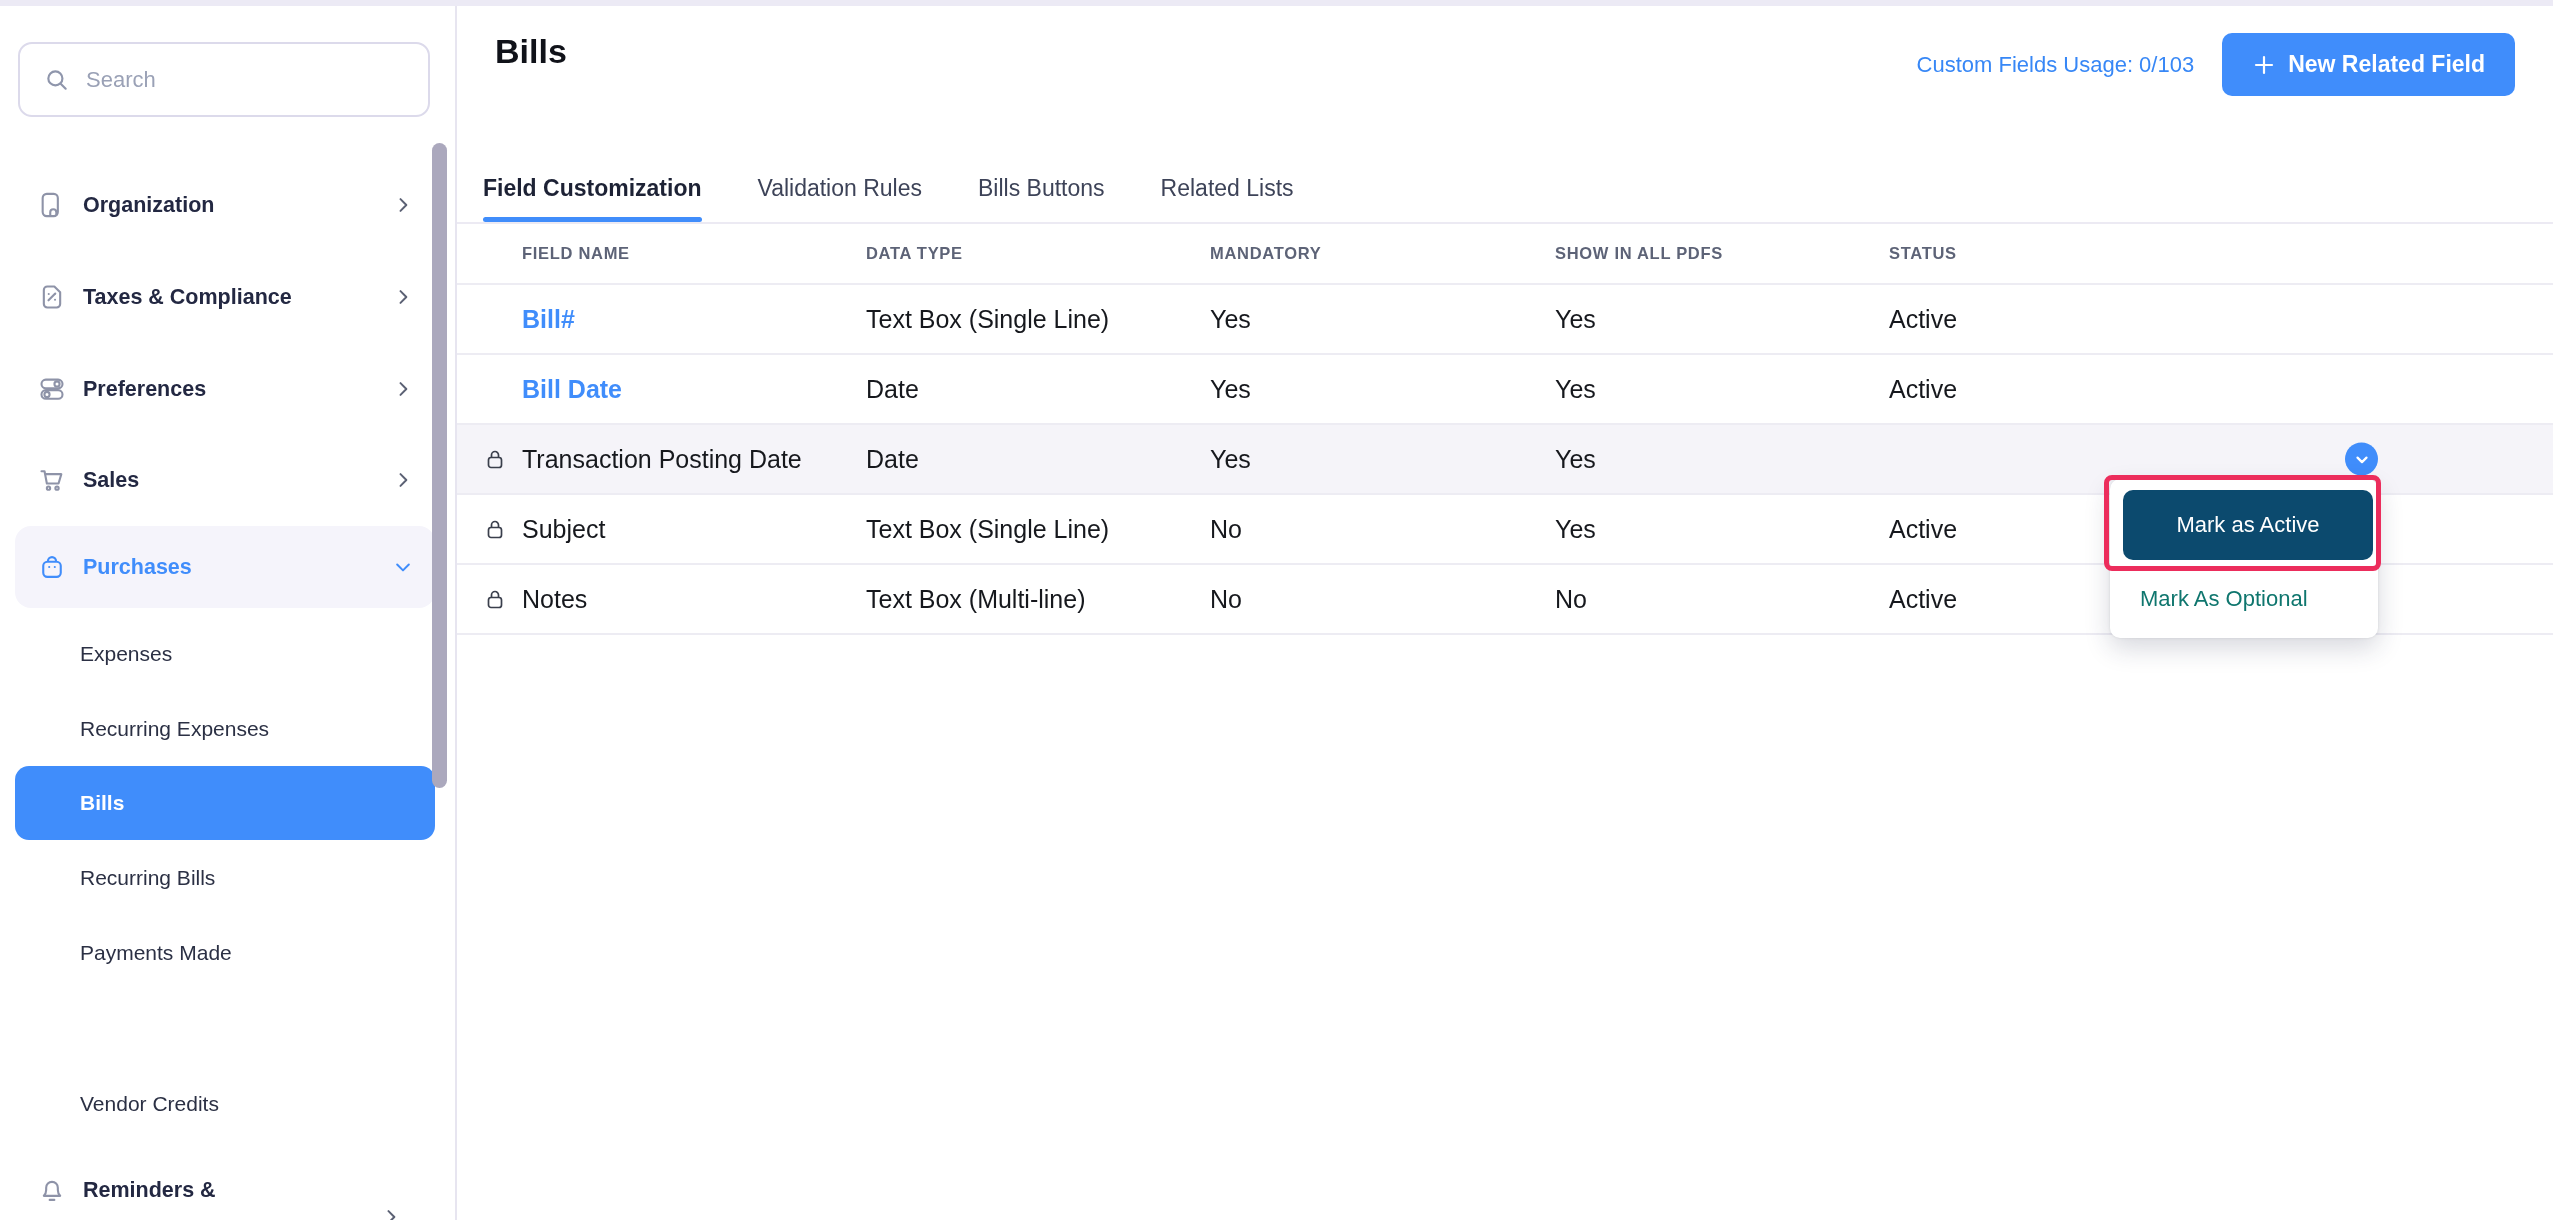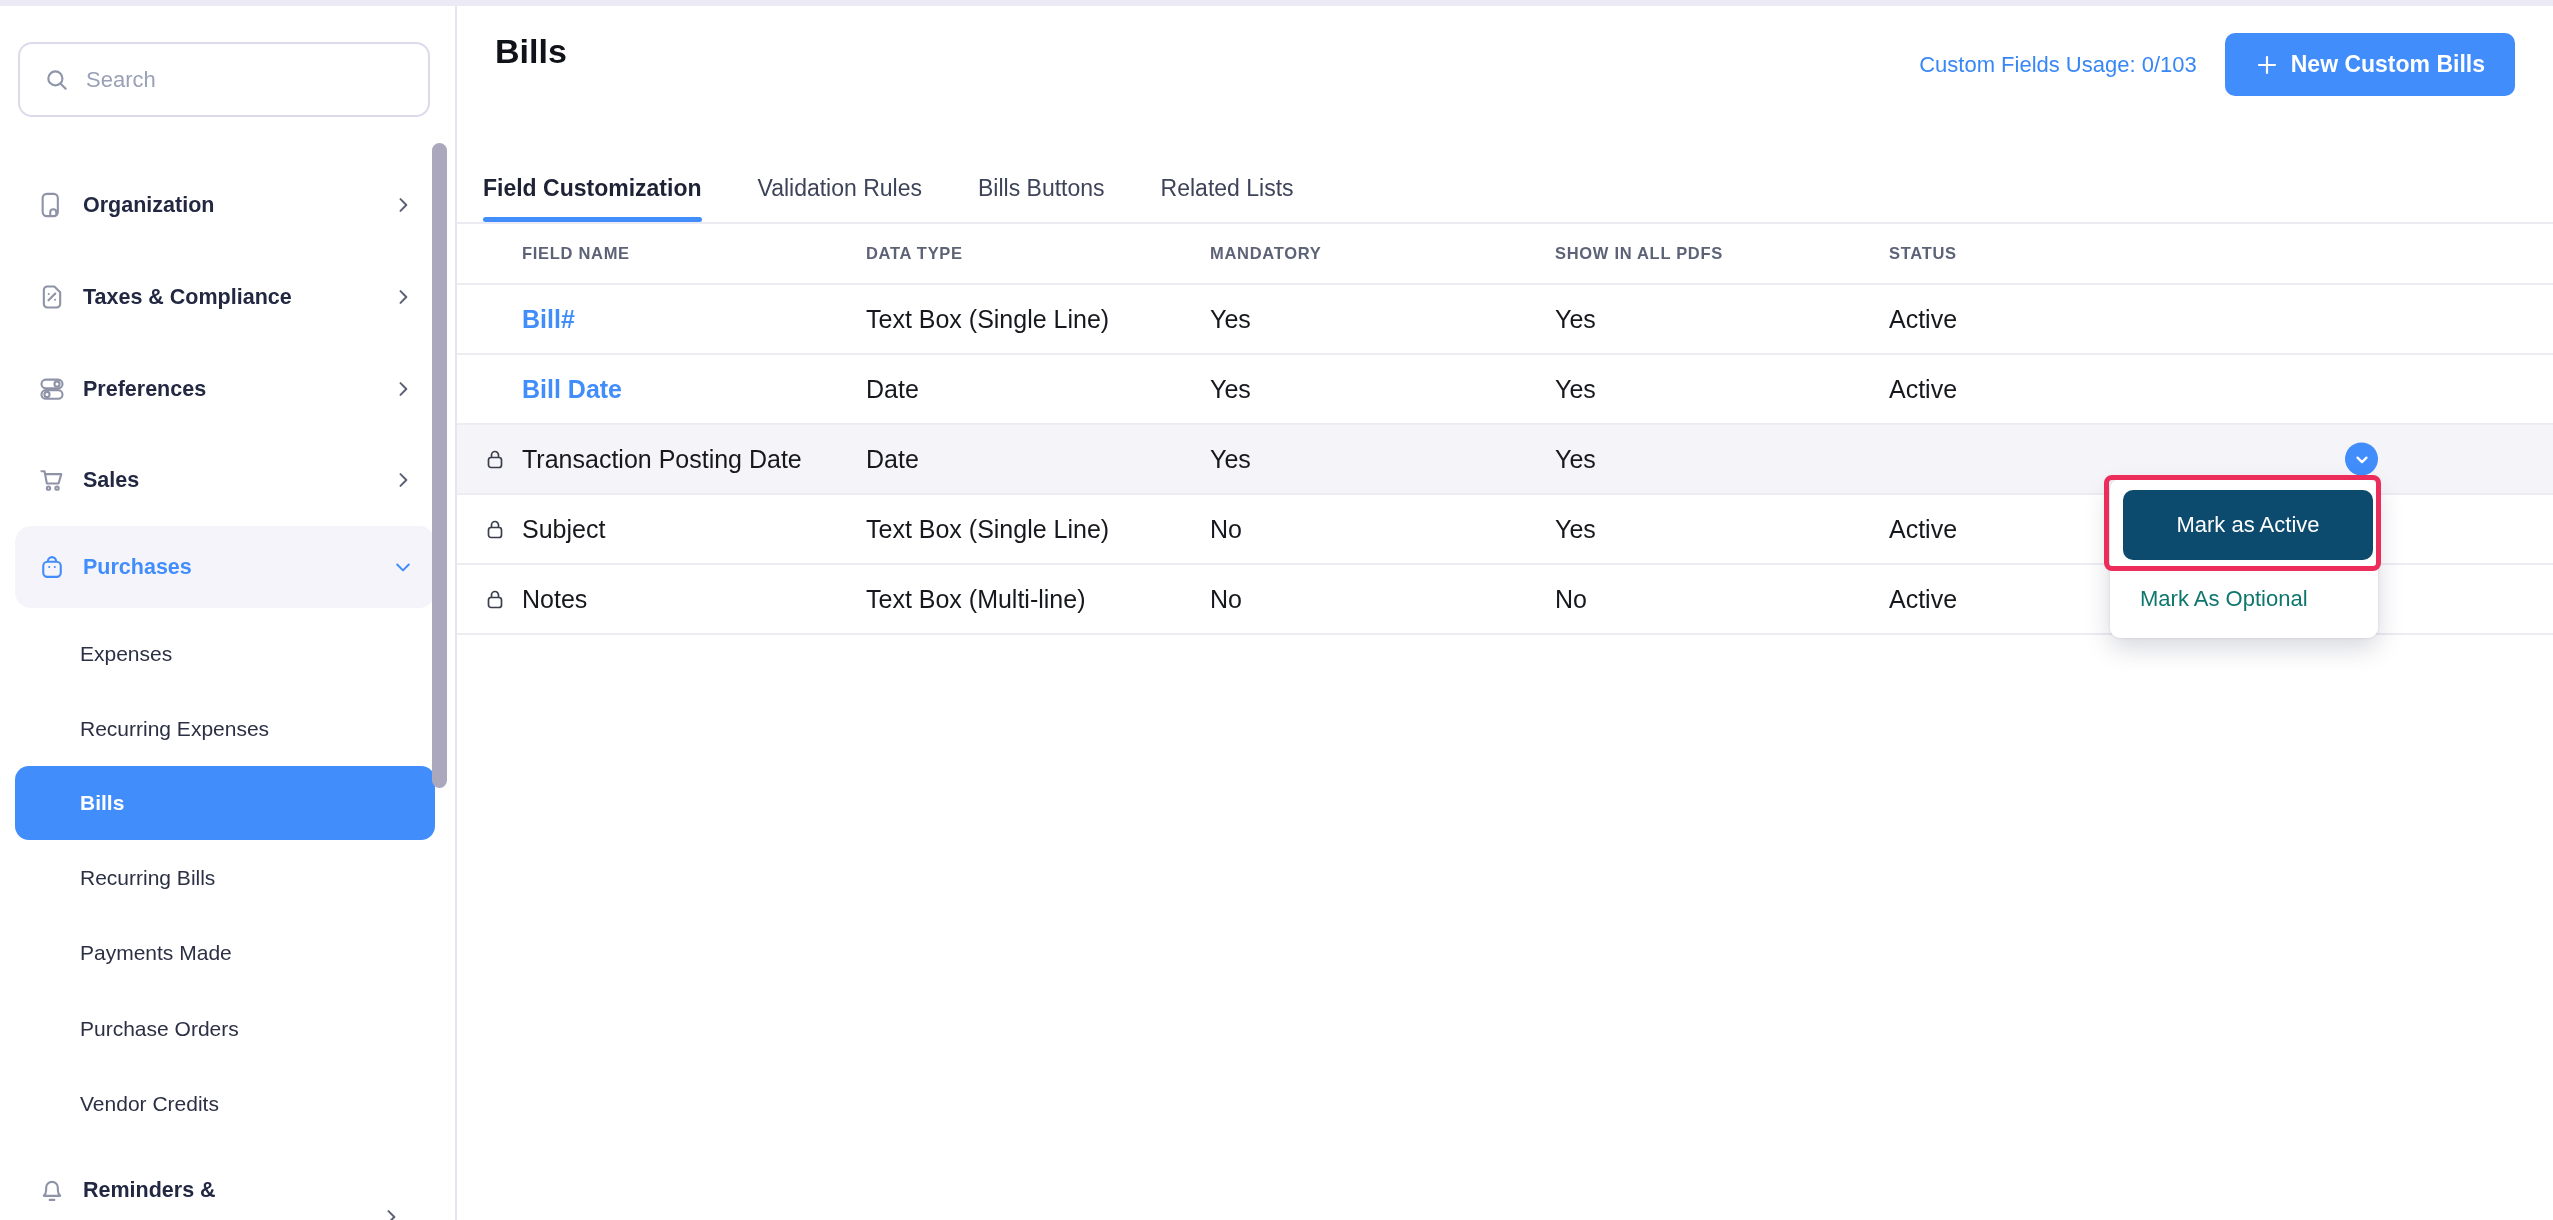--- a/index.html
+++ b/index.html
@@ -164,23 +164,20 @@
       </div>
     <div class="sub-item selected" style="top:766px">
         <span>Bills</span>
       </div>
     <div class="sub-item" style="top:841px">
         <span>Recurring Bills</span>
       </div>
     <div class="sub-item" style="top:916px">
         <span>Payments Made</span>
       </div>
-    <div class="sub-item" style="top:992px">
-        <span>Purchase Orders</span>
-      </div>
     <div class="sub-item" style="top:1067px">
         <span>Vendor Credits</span>
       </div>
 
     <div class="nav-item" style="top:1149px">
       <svg class="nav-icon" viewBox="0 0 24 24" fill="none" stroke="currentColor" stroke-width="1.8" stroke-linecap="round" stroke-linejoin="round">
           <path d="M5 17 h14 c-1.5 -1.5 -2 -3 -2 -5 v-2 a5 5 0 0 0 -10 0 v2 c0 2 -0.5 3.5 -2 5 z"></path>
           <path d="M10 20.5 h4"></path>
         </svg>
       <span>Reminders &amp;</span>
@@ -196,21 +193,21 @@
 
     <div class="page-title">Bills</div>
 
     <div class="header-right">
       <span class="usage-link">Custom Fields Usage: 0/103</span>
       <button class="btn-primary">
         <svg viewBox="0 0 24 24" fill="none" stroke="currentColor" stroke-width="2.2" stroke-linecap="round">
             <line x1="12" y1="4" x2="12" y2="20"></line>
             <line x1="4" y1="12" x2="20" y2="12"></line>
           </svg>
-        <span>New Custom Bills</span>
+        <span>New Related Field</span>
       </button>
     </div>
 
     <div class="tabs">
       <div class="tab active">Field Customization</div>
       <div class="tab">Validation Rules</div>
       <div class="tab">Bills Buttons</div>
       <div class="tab">Related Lists</div>
     </div>
 

